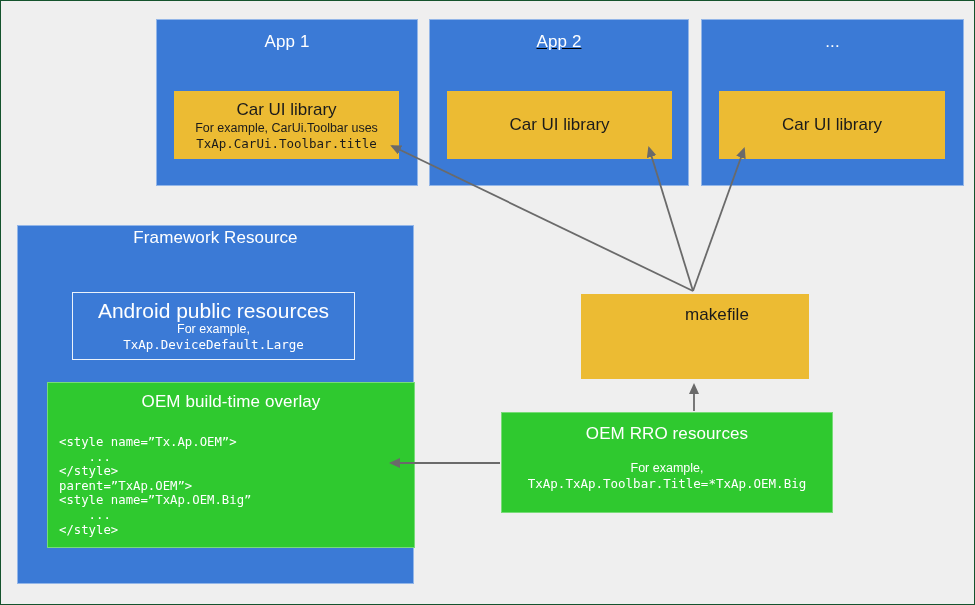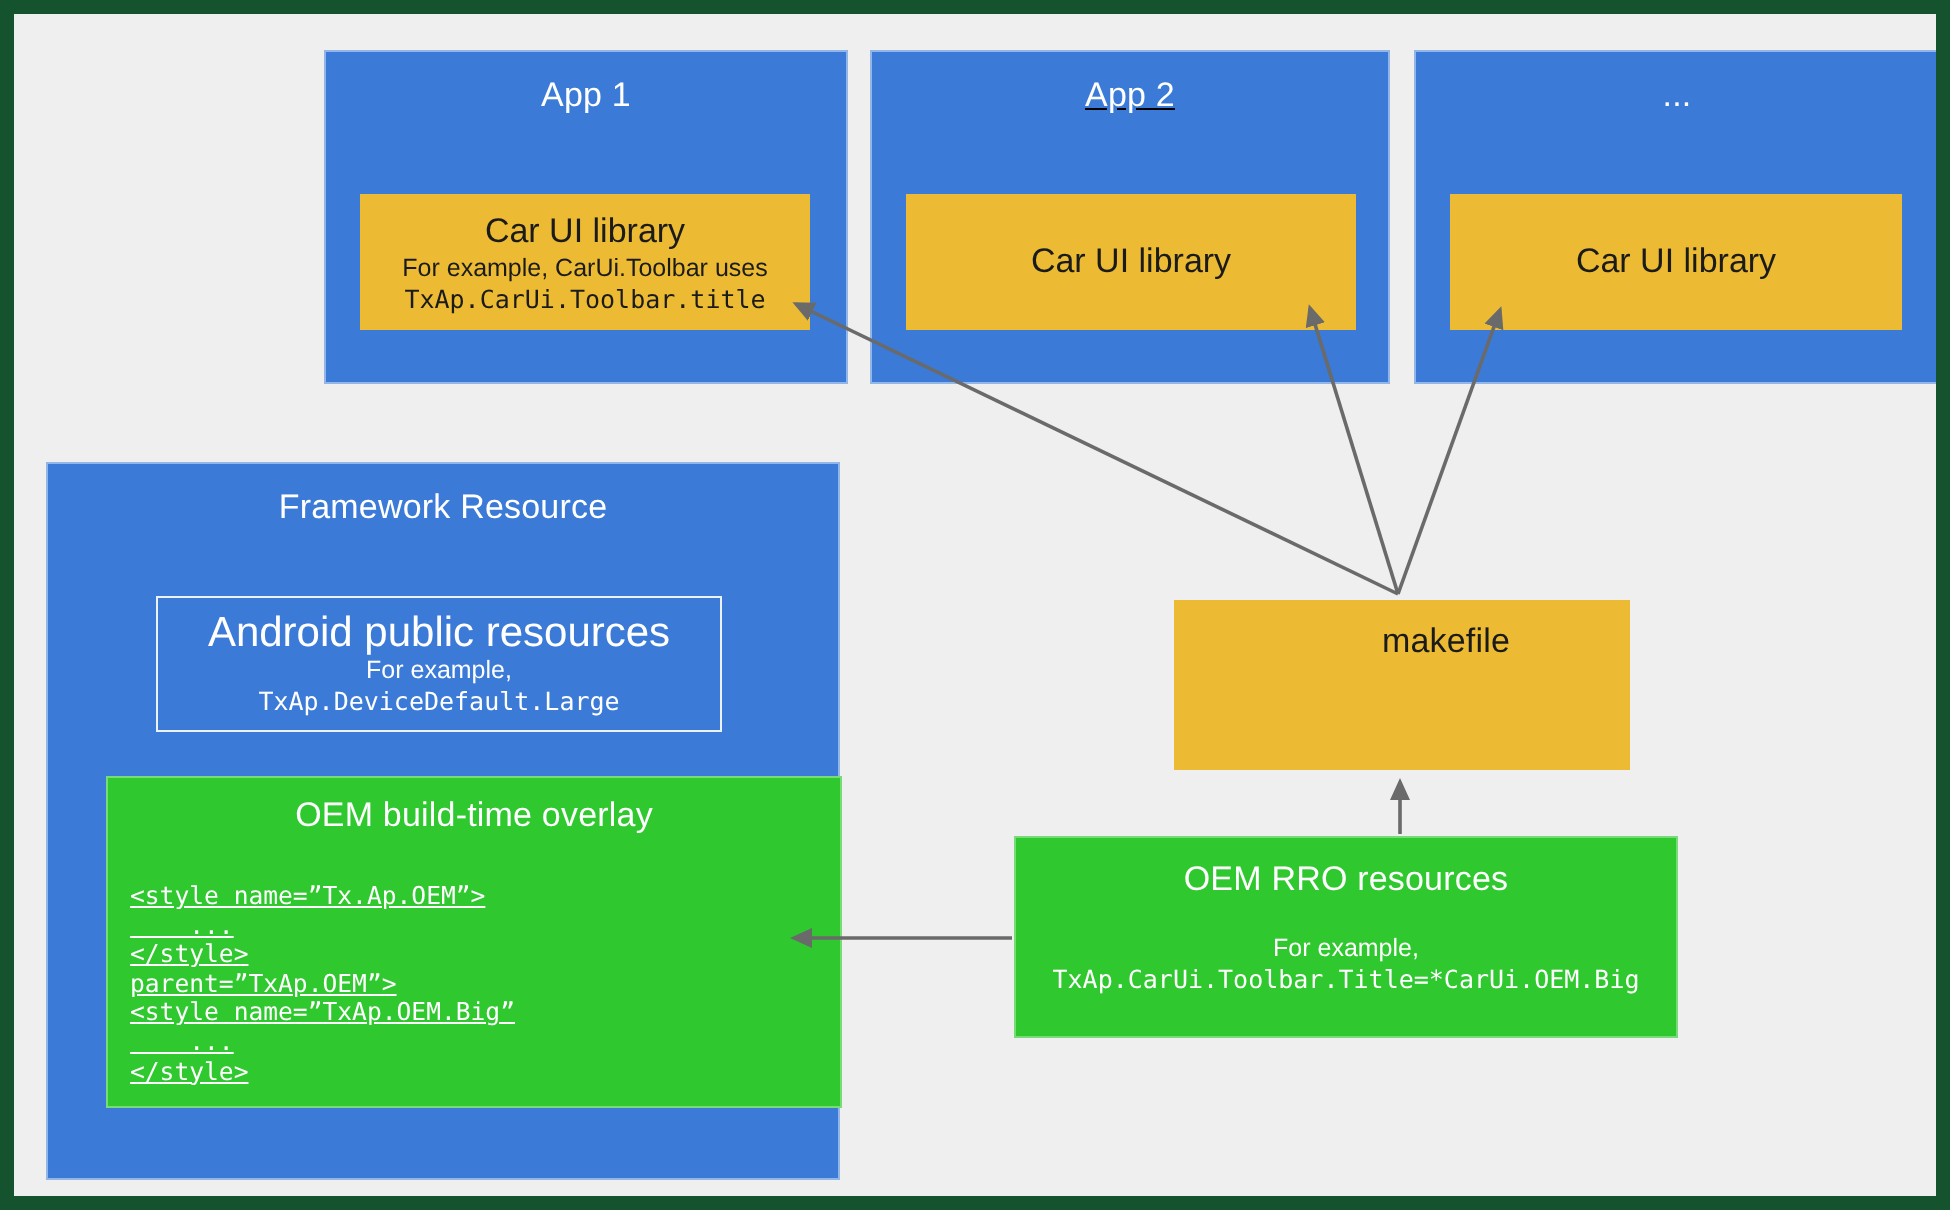--- a/index.html
+++ b/index.html
@@ -14,21 +14,21 @@
   * { margin: 0; padding: 0; box-sizing: border-box; }
   body {
     font-family: "Liberation Sans", sans-serif;
     background: #ffffff;
   }
   .canvas {
     position: relative;
     width: 975px;
     height: 605px;
     background: var(--background);
-    border: 7px solid #14532d;
+    border: 1px solid #14532d;
     overflow: hidden;
   }
   .box { position: absolute; }
   .blue  { background: var(--blue);  border: 1px solid rgba(255,255,255,0.45); }
   .yellow{ background: var(--yellow); }
   .green { background: var(--green); border: 1px solid rgba(255,255,255,0.35); }
 
   .box-title {
     text-align: center;
     font-size: 17px;
@@ -48,37 +48,37 @@
     flex-direction: column;
     align-items: center;
     justify-content: center;
     text-align: center;
   }
   .lib-title { font-size: 17px; color: var(--text-dark); line-height: 20px; }
   .small { font-size: 12.5px; line-height: 16px; }
   .mono  { font-family: "DejaVu Sans Mono", monospace; font-size: 12.5px; }
 
   
-  .framework .box-title { margin-top: 12px; }
+  .framework .box-title { margin-top: 2px; }
   .public-res {
     position: absolute;
     left: 54px; top: 66px; width: 283px; height: 68px;
     background: var(--blue);
     border: 1.2px solid rgba(255,255,255,0.9);
     display: flex; flex-direction: column; align-items: center; justify-content: center;
     text-align: center; color: var(--text-light);
   }
   .public-res .sub-title { font-size: 21px; line-height: 21px; }
   .overlay {
     position: absolute;
     left: 29px; top: 156px; width: 368px; height: 166px;
     color: var(--text-light);
   }
   .overlay .box-title { margin-top: 9px; }
-  .code-block { margin: 23px 0 0 11px; text-decoration: underline; }
+  .code-block { margin: 23px 0 0 11px; }
   .code-line {
     font-family: "DejaVu Sans Mono", monospace;
     font-size: 12.3px;
     line-height: 14.6px;
     color: var(--text-light);
     white-space: pre;
   }
 
   
   .makefile {
@@ -152,21 +152,21 @@
     </div>
   </div>
 
   <div class="box yellow makefile" style="left:580px; top:293px; width:228px; height:85px;">
     <div class="box-title dark">makefile</div>
   </div>
 
   <div class="box green rro" style="left:500px; top:411px; width:332px; height:101px;">
     <div class="box-title light">OEM RRO resources</div>
     <div class="small note">For example,</div>
-    <div class="mono">TxAp.CarUi.Toolbar.Title=*CarUi.OEM.Big</div>
+    <div class="mono">TxAp.TxAp.Toolbar.Title=*TxAp.OEM.Big</div>
   </div>
 
   <svg class="arrows" viewBox="0 0 975 605" xmlns="http://www.w3.org/2000/svg">
     <defs>
       <marker id="ah" markerUnits="userSpaceOnUse" markerWidth="13" markerHeight="11" refX="9" refY="5" orient="auto">
         <path d="M0,0 L11,5 L0,10 z" fill="#6a6a6a"></path>
       </marker>
     </defs>
     <g stroke="#6a6a6a" stroke-width="1.8" fill="none">
       <line x1="692" y1="290" x2="391" y2="145" marker-end="url(#ah)"></line>

